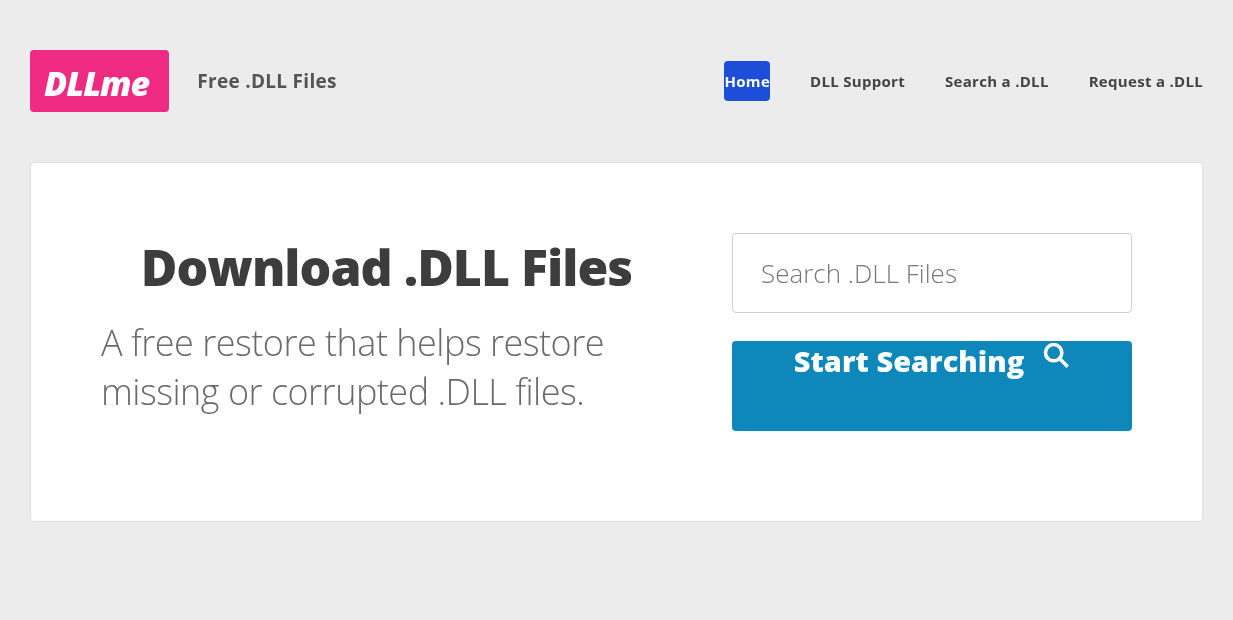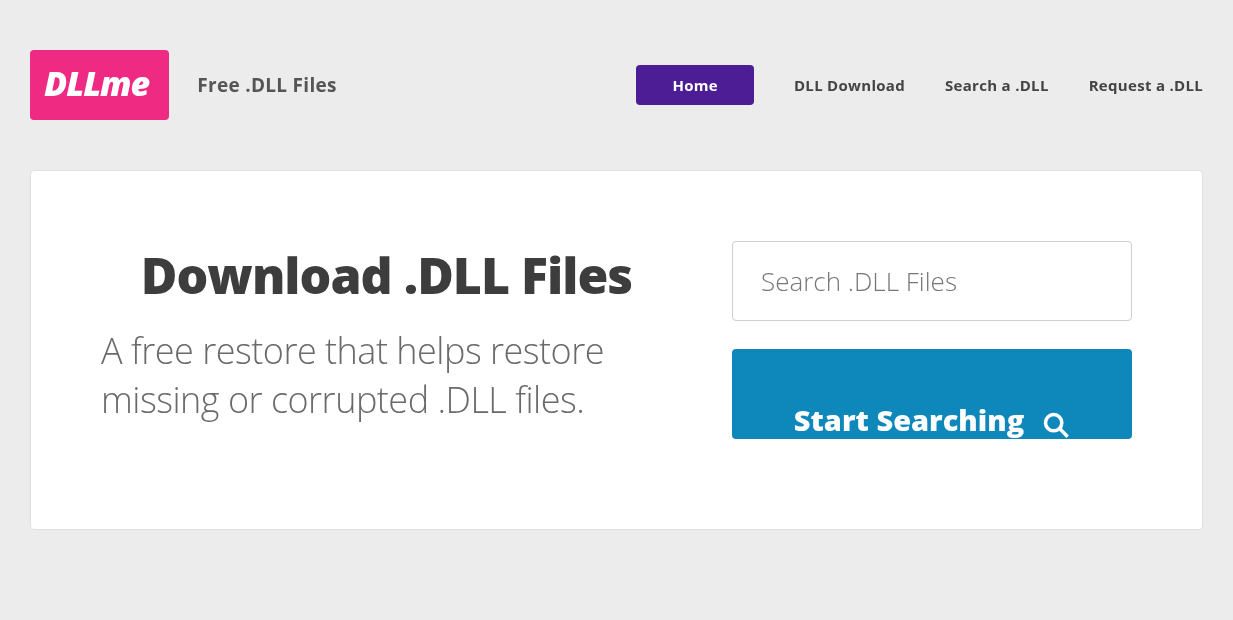--- a/index.html
+++ b/index.html
@@ -14,21 +14,21 @@
       display: flex;
       align-items: center;
       padding: 50px 30px 30px 30px;
     }
     .logo {
       background: #ef2a83;
       color: #fff;
       font-weight: 800;
       font-style: italic;
       font-size: 34px;
-      padding: 10px 20px 14px 14px;
+      padding: 10px 20px 6px 14px;
       border-radius: 4px;
       letter-spacing: -1px;
       margin-right: 28px;
     }
     .tagline {
       color: #555;
       font-weight: 700;
       font-size: 19px;
       letter-spacing: 0.3px;
     }
@@ -39,23 +39,23 @@
       gap: 40px;
     }
     .nav-item {
       color: #444;
       font-weight: 700;
       font-size: 15px;
       cursor: pointer;
       letter-spacing: 0.3px;
     }
     .nav-item.active {
-      background: #4c1d95;
+      background: #1d4ed8;
       color: #fff;
-      padding: 10px 36px;
+      padding: 10px 0;
       border-radius: 4px;
     }
     .hero {
       background: #fff;
       margin: 20px 30px;
       border-radius: 4px;
       border: 1px solid #e0e0e0;
       padding: 70px 70px 90px 70px;
       display: flex;
       gap: 60px;
@@ -103,39 +103,39 @@
       width: 100%;
       height: 90px;
       background: #0e87bb;
       color: #fff;
       border: none;
       border-radius: 4px;
       font-size: 29px;
       font-weight: 800;
       cursor: pointer;
       display: flex;
-      align-items: flex-end;
+      align-items: flex-start;
       justify-content: center;
       gap: 18px;
       font-family: inherit;
     }
     .search-icon {
       width: 28px;
       height: 28px;
     }
   </style>
 </head>
 <body>
 
 <div class="header">
   <div class="logo">DLLme</div>
   <div class="tagline">Free .DLL Files</div>
   <div class="nav">
     <div class="nav-item active">Home</div>
-    <div class="nav-item">DLL Download</div>
+    <div class="nav-item">DLL Support</div>
     <div class="nav-item">Search a .DLL</div>
     <div class="nav-item">Request a .DLL</div>
   </div>
 </div>
 
 <div class="hero">
   <div class="hero-left">
     <div class="title">Download .DLL Files</div>
     <div class="subtitle">A free restore that helps restore missing or corrupted .DLL files.</div>
   </div>

